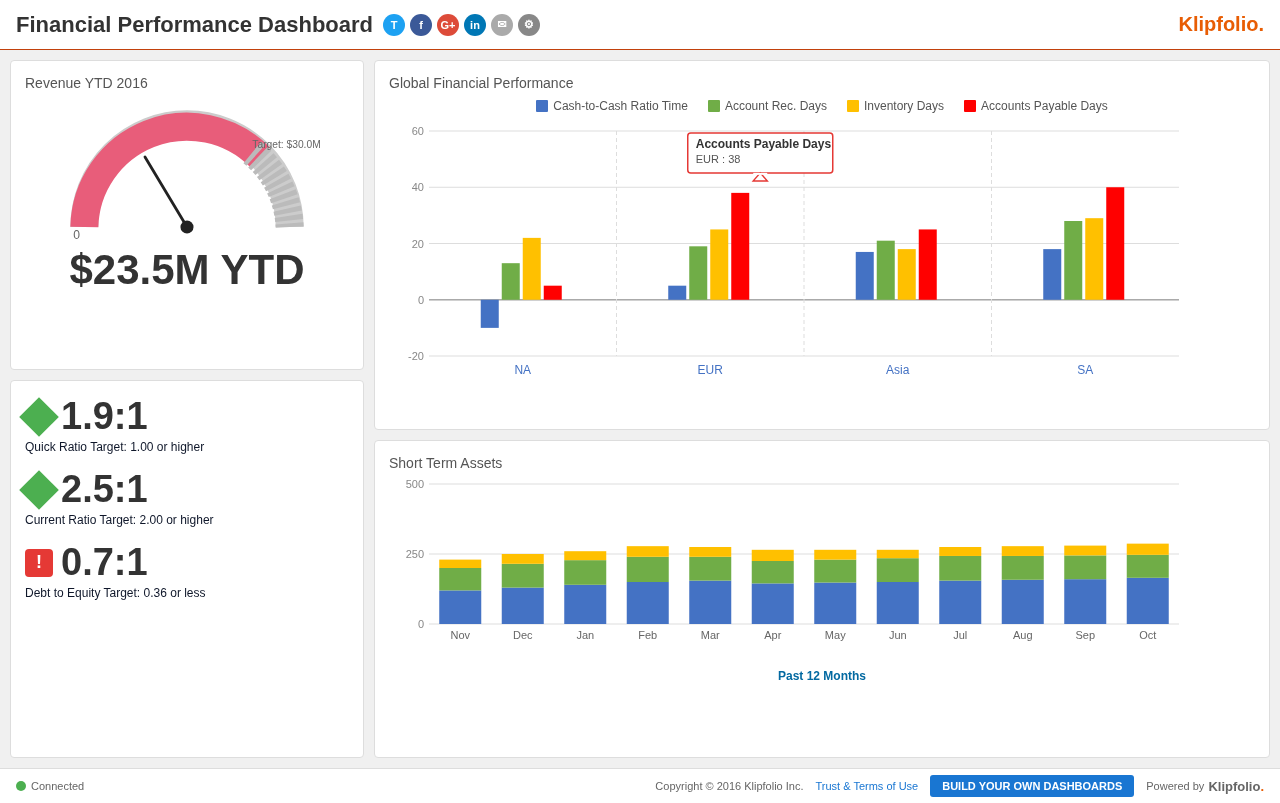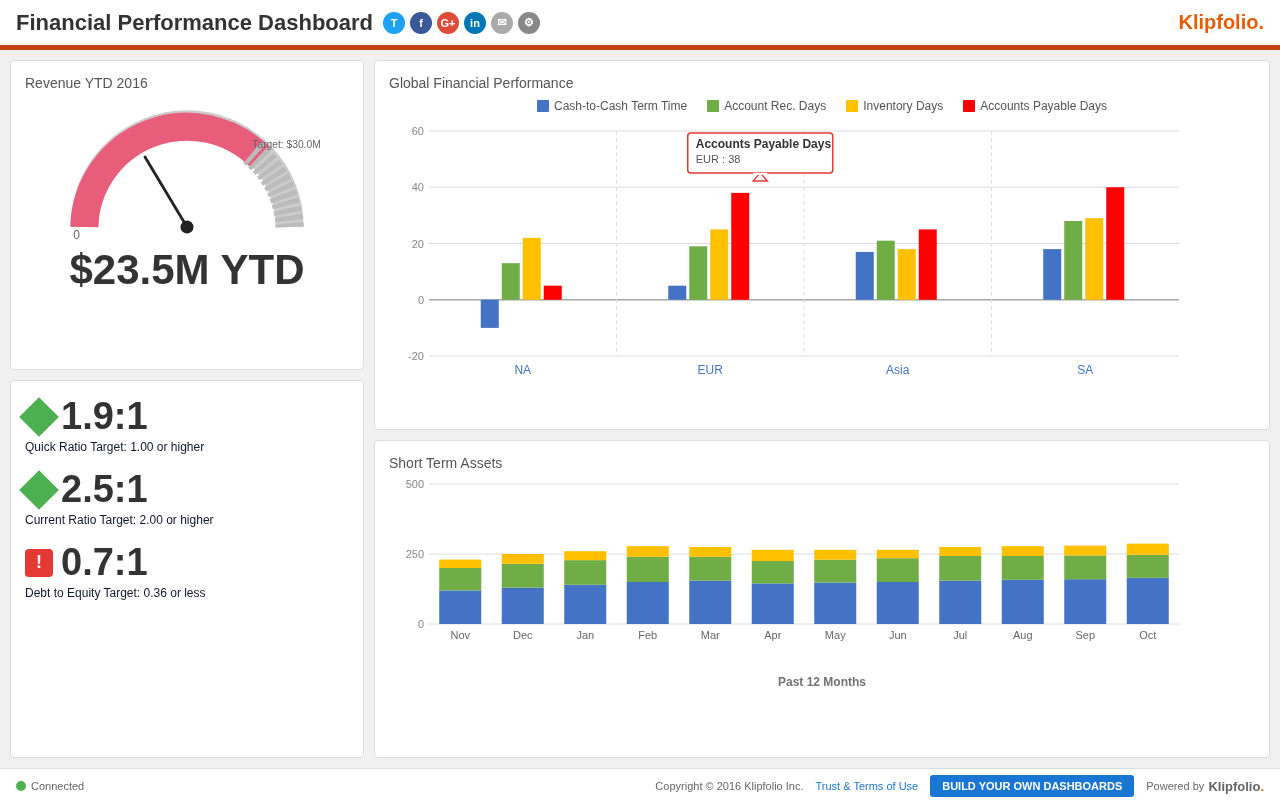--- a/index.html
+++ b/index.html
@@ -1,19 +1,19 @@
 <!DOCTYPE html>
 <html><head>
   <meta charset="utf-8">
   <style>
     * { box-sizing: border-box; margin: 0; padding: 0; }
     body { font-family: 'Arial', sans-serif; background: #f0f0f0; font-size: 13px; color: #333; width: 1280px; height: 803px; overflow: hidden; }
 
     
-    #header { background: #fff; border-bottom: 5px solid #c2410c; padding: 20px 16px; display: flex; align-items: center; justify-content: space-between; height: 50px; }
+    #header { background: #fff; border-bottom: 1px solid #c2410c; padding: 20px 16px; display: flex; align-items: center; justify-content: space-between; height: 50px; }
     #header-left { display: flex; align-items: center; gap: 10px; }
     #header-title { font-size: 22px; font-weight: bold; color: #333; }
     .social-icons { display: flex; gap: 5px; align-items: center; }
     .social-icon { width: 22px; height: 22px; border-radius: 50%; display: flex; align-items: center; justify-content: center; color: #fff; font-size: 11px; font-weight: bold; cursor: pointer; }
     .si-twitter { background: #1da1f2; }
     .si-facebook { background: #3b5998; }
     .si-google { background: #dd4b39; }
     .si-linkedin { background: #0077b5; }
     .si-email { background: #aaa; }
     .si-settings { background: #888; }
@@ -139,21 +139,21 @@
     </div>
   </div>
 
   <div id="right-col">
 
     <div class="card" id="global-card">
       <div class="card-title">Global Financial Performance</div>
       <div class="chart-legend" id="global-legend">
           <div class="legend-item">
             <div class="legend-dot" style="background:#4472C4"></div>
-            <span>Cash-to-Cash Term Time</span>
+            <span>Cash-to-Cash Ratio Time</span>
           </div>
           <div class="legend-item">
             <div class="legend-dot" style="background:#70AD47"></div>
             <span>Account Rec. Days</span>
           </div>
           <div class="legend-item">
             <div class="legend-dot" style="background:#FFC000"></div>
             <span>Inventory Days</span>
           </div>
           <div class="legend-item">
@@ -259,21 +259,21 @@
             <rect x="675.25" y="100.19999999999999" width="42" height="44.800000000000004" fill="#4472C4"></rect>
             <rect x="675.25" y="76.4" width="42" height="23.8" fill="#70AD47"></rect>
             <rect x="675.25" y="66.6" width="42" height="9.8" fill="#FFC000"></rect>
             <text x="696.25" y="160" text-anchor="middle" font-size="11" fill="#666">Sep</text>
             <rect x="737.75" y="98.8" width="42" height="46.2" fill="#4472C4"></rect>
             <rect x="737.75" y="75.84" width="42" height="22.96" fill="#70AD47"></rect>
             <rect x="737.75" y="64.64" width="42" height="11.200000000000001" fill="#FFC000"></rect>
             <text x="758.75" y="160" text-anchor="middle" font-size="11" fill="#666">Oct</text>
           </svg>
       </div>
-      <div style="text-align:center; font-size:12px; font-weight:bold; color:#737373; margin-top:8px;">Past 12 Months</div>
+      <div style="text-align:center; font-size:12px; font-weight:bold; color:#0369a1; margin-top:2px;">Past 12 Months</div>
     </div>
   </div>
 </div>
 
 <div id="footer">
   <div class="connected">
     <div class="connected-dot"></div>
     <span>Connected</span>
   </div>
   <div class="footer-right">

